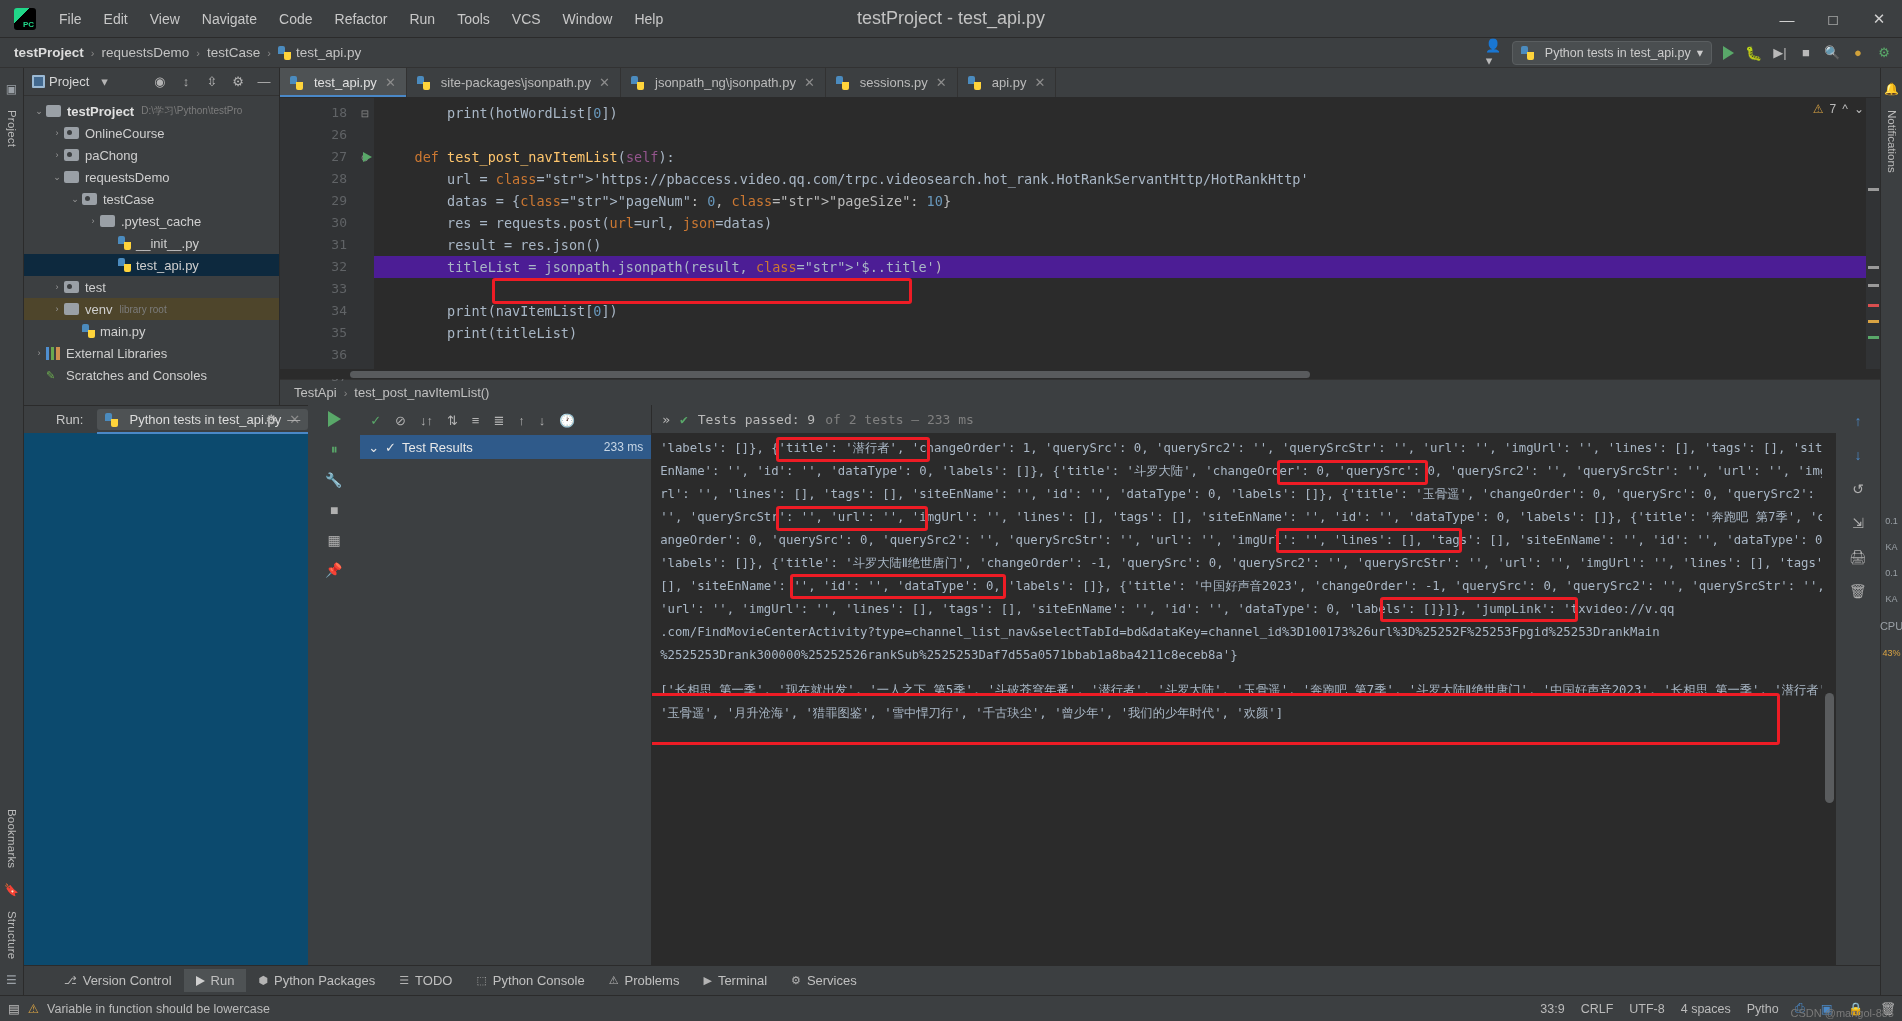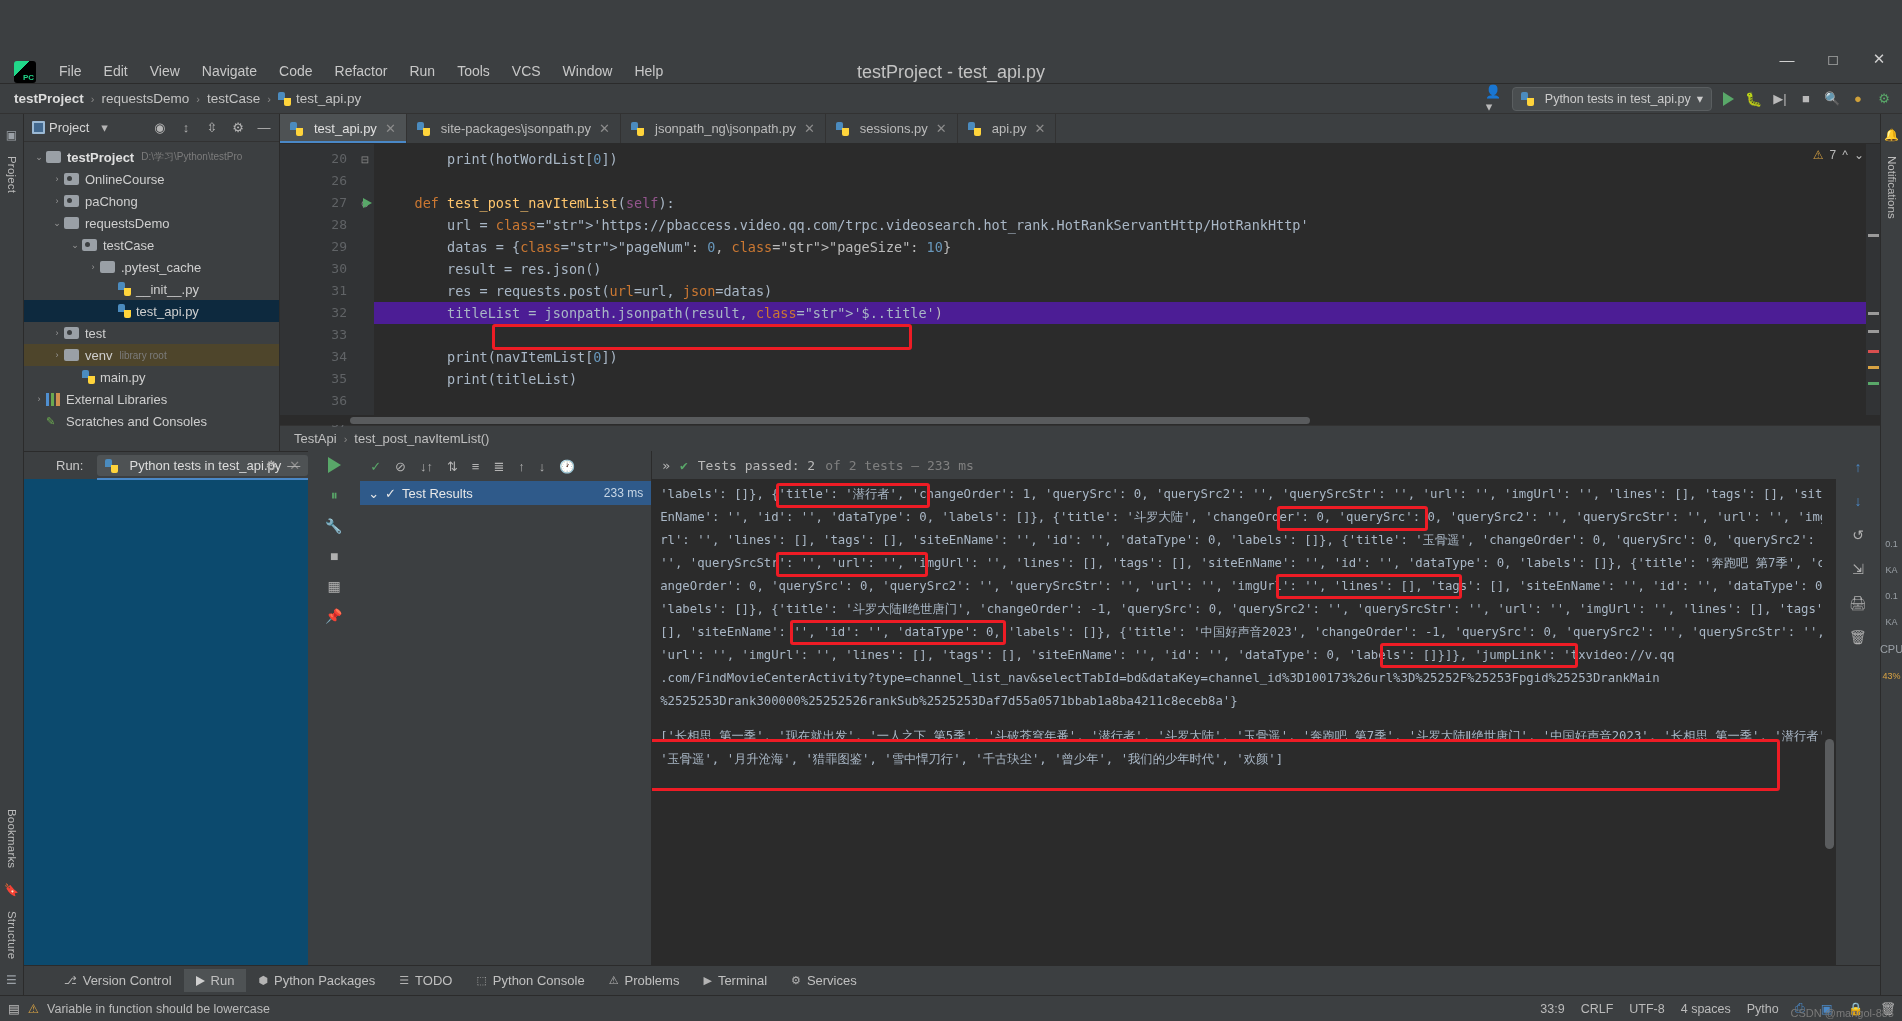--- a/index.html
+++ b/index.html
@@ -8,22 +8,22 @@
     background: #3c3f41;
     font-family: "Liberation Sans", sans-serif;
     font-size: 13px;
     color: #bbbbbb;
     overflow: hidden;
   }
   .app { position: relative; width: 1902px; height: 1021px; display: flex; flex-direction: column; }
 
   
   .titlebar {
-    height: 44px; background: #3c3f41; display: flex; align-items: flex-end;
-    border-bottom: 1px solid #2b2b2b; flex: none; position: relative; margin-top: 40px;
+    height: 38px; background: #3c3f41; display: flex; align-items: center;
+    border-bottom: 1px solid #2b2b2b; flex: none; position: relative;
   }
   .pc-logo {
     width: 22px; height: 22px; margin: 0 12px 0 14px;
     background: linear-gradient(135deg,#21d789 0%,#21d789 35%,#000 35%,#000 100%);
     border-radius: 3px; position: relative; flex: none;
   }
   .pc-logo::after{
     content:"PC"; position:absolute; right:2px; bottom:1px; font-size:8px;
     color:#21d789; font-weight:bold; font-family:"Liberation Sans",sans-serif;
   }
@@ -460,21 +460,21 @@
               </div>
               <div class="tab">
                 <span class="py-ico"></span>
                 <span>api.py</span>
                 <span class="tab-x">✕</span>
               </div>
             </div>
 
           <div class="code-wrap">
             <div class="gutter" id="gutter">
-                <div class="gline">20</div>
+                <div class="gline">18</div>
                 <div class="gline">26</div>
                 <div class="gline">27<span class="runmark"></span></div>
                 <div class="gline">28</div>
                 <div class="gline">29</div>
                 <div class="gline">30</div>
                 <div class="gline">31</div>
                 <div class="gline">32</div>
                 <div class="gline">33</div>
                 <div class="gline">34</div>
                 <div class="gline">35</div>
@@ -496,22 +496,22 @@
                 <div class="fold-row"></div>
                 <div class="fold-row"></div>
               </div>
             <div class="code" id="code">
 
             <div class="cline"><span class="plain">        print(hotWordList[<span class="num">0</span>])</span></div>
                 <div class="cline"><span class="plain"></span></div>
                 <div class="cline"><span class="plain">    <span class="kw">def</span> <span class="fn">test_post_navItemList</span>(<span class="self">self</span>):</span></div>
                 <div class="cline"><span class="plain">        url = <span <span="" class="kw">class</span>="str"&gt;'https://pbaccess.video.qq.com/trpc.videosearch.hot_rank.HotRankServantHttp/HotRankHttp'</span></div>
                 <div class="cline"><span class="plain">        datas = {<span <span="" class="kw">class</span>="str"&gt;"pageNum"</span>: <span class="num">0</span>, <span <span="" class="kw">class</span>="str"&gt;"pageSize": <span class="num">10</span>}</div>
+                <div class="cline"><span class="plain">        res = requests.post(<span class="param">url</span>=url, <span class="param">json</span>=datas)</span></div>
                 <div class="cline"><span class="plain">        result = res.json()</span></div>
-                <div class="cline"><span class="plain">        res = requests.post(<span class="param">url</span>=url, <span class="param">json</span>=datas)</span></div>
                 <div class="cline cur"><span class="plain">        titleList = jsonpath.jsonpath(result, <span <span="" class="kw">class</span>="str"&gt;'$..title'</span>)</div>
                 <div class="cline"><span class="plain"></span></div>
                 <div class="cline"><span class="plain">        print(navItemList[<span class="num">0</span>])</span></div>
                 <div class="cline"><span class="plain">        print(titleList)</span></div>
                 <div class="cline"><span class="plain"></span></div>
                 <div class="codehl-box" style="left:118px; top:180px; width:420px; height:26px;"></div>
               </div>
             <div class="warn-bar">
               <span class="warn-ic">⚠</span>
               <span>7</span>
@@ -581,21 +581,21 @@
               <span class="ok">✓</span>
               <span>Test Results</span>
               <span class="result-ms">233 ms</span>
             </div>
           </div>
 
           <div class="console">
             <div class="console-top">
               <span>»</span>
               <span class="chk">✔</span>
-              <span>Tests passed: 2</span>
+              <span>Tests passed: 9</span>
               <span class="muted"> of 2 tests – 233 ms</span>
             </div>
             <div class="console-lines">'labels': []}, {'title': '潜行者', 'changeOrder': 1, 'querySrc': 0, 'querySrc2': '', 'querySrcStr': '', 'url': '', 'imgUrl': '', 'lines': [], 'tags': [], 'siteEnName': '', 'id': '', 'dataType': 0, 'labels': []}, {'title': '斗罗大陆', 'changeOrder': 0, 'querySrc': 0, 'querySrc2': '', 'querySrcStr': '', 'url': '', 'imgUrl': '', 'lines': [], 'tags': [], 'siteEnName': '', 'id': '', 'dataType': 0, 'labels': []}, {'title': '玉骨遥', 'changeOrder': 0, 'querySrc': 0, 'querySrc2': '', 'querySrcStr': '', 'url': '', 'imgUrl': '', 'lines': [], 'tags': [], 'siteEnName': '', 'id': '', 'dataType': 0, 'labels': []}, {'title': '奔跑吧 第7季', 'changeOrder': 0, 'querySrc': 0, 'querySrc2': '', 'querySrcStr': '', 'url': '', 'imgUrl': '', 'lines': [], 'tags': [], 'siteEnName': '', 'id': '', 'dataType': 0, 'labels': []}, {'title': '斗罗大陆Ⅱ绝世唐门', 'changeOrder': -1, 'querySrc': 0, 'querySrc2': '', 'querySrcStr': '', 'url': '', 'imgUrl': '', 'lines': [], 'tags': [], 'siteEnName': '', 'id': '', 'dataType': 0, 'labels': []}, {'title': '中国好声音2023', 'changeOrder': -1, 'querySrc': 0, 'querySrc2': '', 'querySrcStr': '', 'url': '', 'imgUrl': '', 'lines': [], 'tags': [], 'siteEnName': '', 'id': '', 'dataType': 0, 'labels': []}]}, 'jumpLink': 'txvideo://v.qq
 .com/FindMovieCenterActivity?type=channel_list_nav&amp;selectTabId=bd&amp;dataKey=channel_id%3D100173%26url%3D%25252F%25253Fpgid%25253DrankMain
 %2525253Drank300000%25252526rankSub%2525253Daf7d55a0571bbab1a8ba4211c8eceb8a'}</div>
             <div class="console-lines" style="margin-top:8px;">['长相思 第一季', '现在就出发', '一人之下 第5季', '斗破苍穹年番', '潜行者', '斗罗大陆', '玉骨遥', '奔跑吧 第7季', '斗罗大陆Ⅱ绝世唐门', '中国好声音2023', '长相思 第一季', '潜行者', '玉骨遥', '月升沧海', '猎罪图鉴', '雪中悍刀行', '千古玦尘', '曾少年', '我们的少年时代', '欢颜']</div>
 
             <div class="hlbox" style="left:124px;top:32px;width:154px;height:25px;"></div>
             <div class="hlbox" style="left:625px;top:55px;width:151px;height:25px;"></div>
             <div class="hlbox" style="left:124px;top:101px;width:152px;height:25px;"></div>

